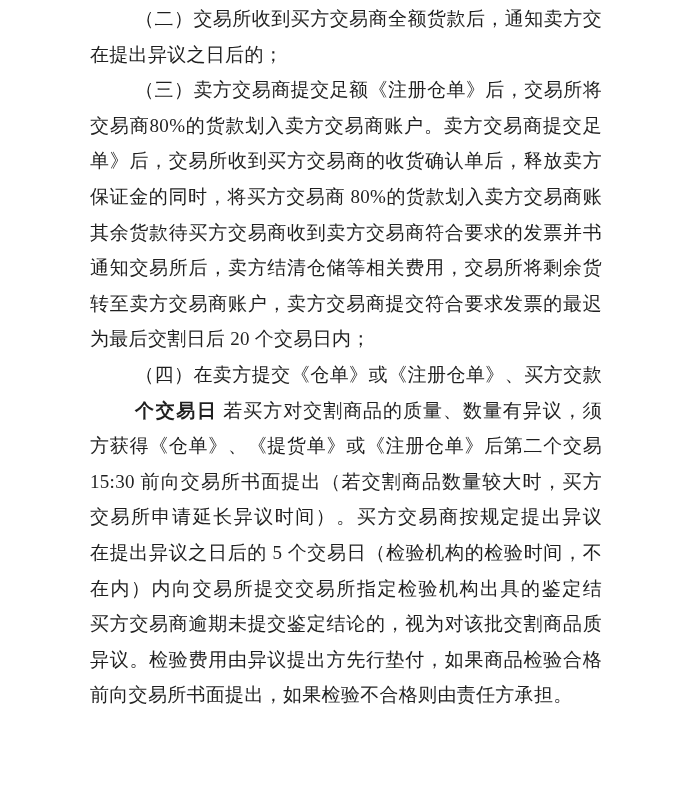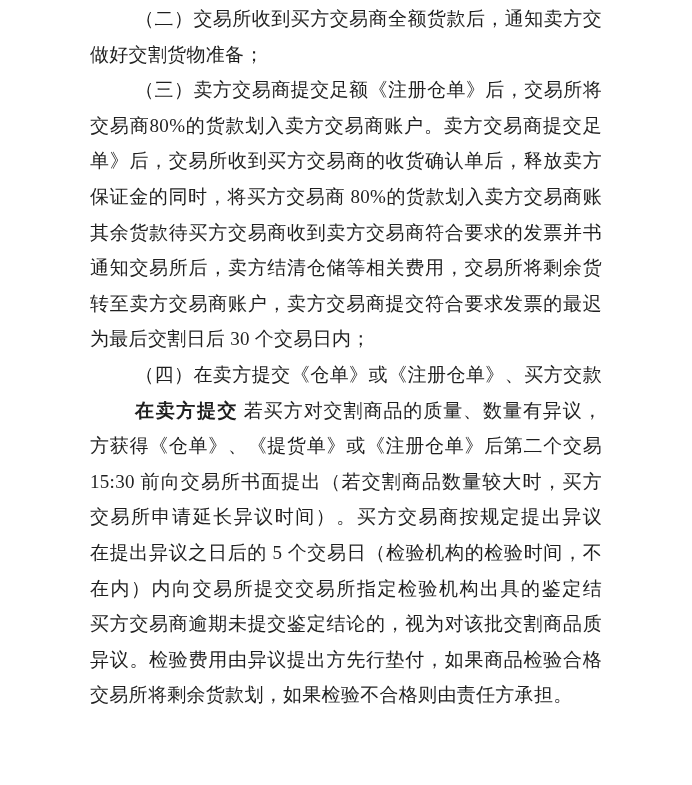--- a/index.html
+++ b/index.html
@@ -42,33 +42,33 @@
     font-weight: bold;
     letter-spacing: 1px;
   }
 </style>
 </head>
 <body>
 
 <div class="page">
   <div class="text-block">
       <div class="line indent fill">（二）交易所收到买方交易商全额货款后，通知卖方交易商</div>
-      <div class="line">做好交割货物准备；</div>
+      <div class="line">在提出异议之日后的；</div>
       <div class="line indent fill">（三）卖方交易商提交足额《注册仓单》后，交易所将买方</div>
       <div class="line fill">交易商80%的货款划入卖方交易商账户。卖方交易商提交足额《仓</div>
       <div class="line fill">单》后，交易所收到买方交易商的收货确认单后，释放卖方交割</div>
       <div class="line fill">保证金的同时，将买方交易商 80%的货款划入卖方交易商账户。</div>
       <div class="line fill">其余货款待买方交易商收到卖方交易商符合要求的发票并书面</div>
       <div class="line fill">通知交易所后，卖方结清仓储等相关费用，交易所将剩余货款划</div>
       <div class="line fill">转至卖方交易商账户，卖方交易商提交符合要求发票的最迟时间</div>
-      <div class="line">为最后交割日后 30 个交易日内；</div>
+      <div class="line">为最后交割日后 20 个交易日内；</div>
       <div class="line indent fill">（四）在卖方提交《仓单》或《注册仓单》、买方交款后，</div>
-      <div class="line indent fill"><b>在卖方提交</b> 若买方对交割商品的质量、数量有异议，须在买</div>
+      <div class="line indent fill"><b>个交易日</b> 若买方对交割商品的质量、数量有异议，须在买</div>
       <div class="line fill">方获得《仓单》、《提货单》或《注册仓单》后第二个交易日</div>
       <div class="line fill">15:30 前向交易所书面提出（若交割商品数量较大时，买方可向</div>
       <div class="line fill">交易所申请延长异议时间）。买方交易商按规定提出异议的，须</div>
       <div class="line fill">在提出异议之日后的 5 个交易日（检验机构的检验时间，不计算</div>
       <div class="line fill">在内）内向交易所提交交易所指定检验机构出具的鉴定结论。若</div>
       <div class="line fill">买方交易商逾期未提交鉴定结论的，视为对该批交割商品质量无</div>
       <div class="line fill">异议。检验费用由异议提出方先行垫付，如果商品检验合格由异</div>
-      <div class="line">交易所将剩余货款划，如果检验不合格则由责任方承担。</div>
+      <div class="line">前向交易所书面提出，如果检验不合格则由责任方承担。</div>
     </div>
 </div>
 
 </body></html>

